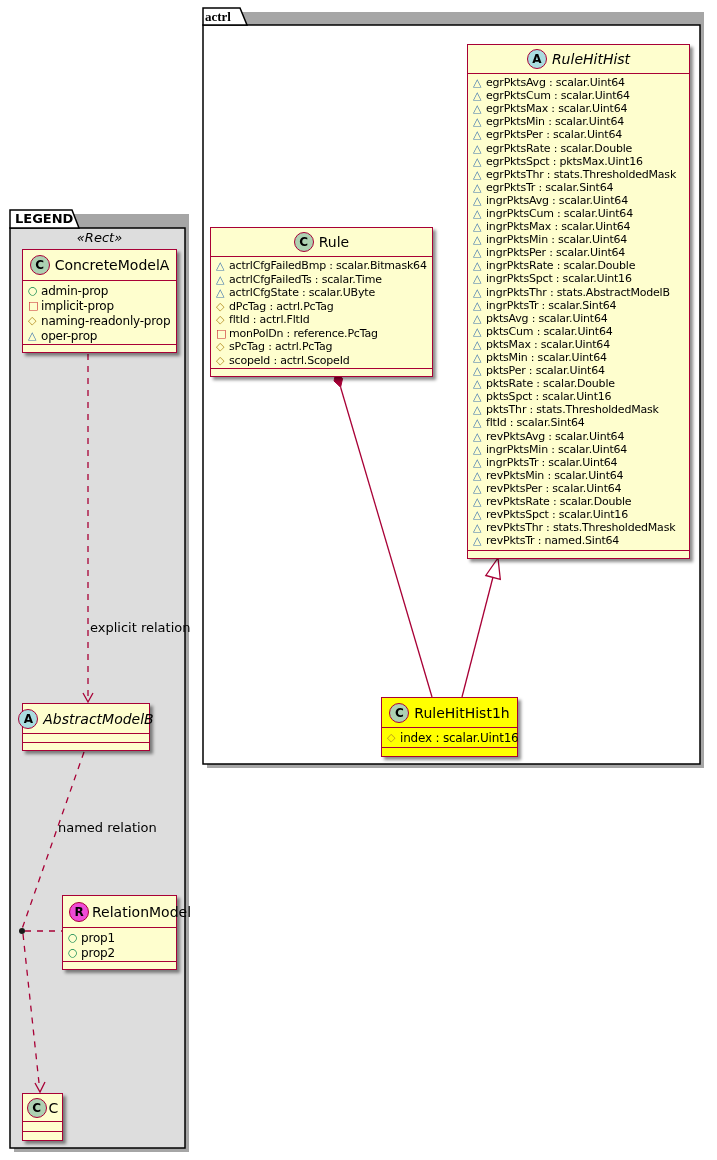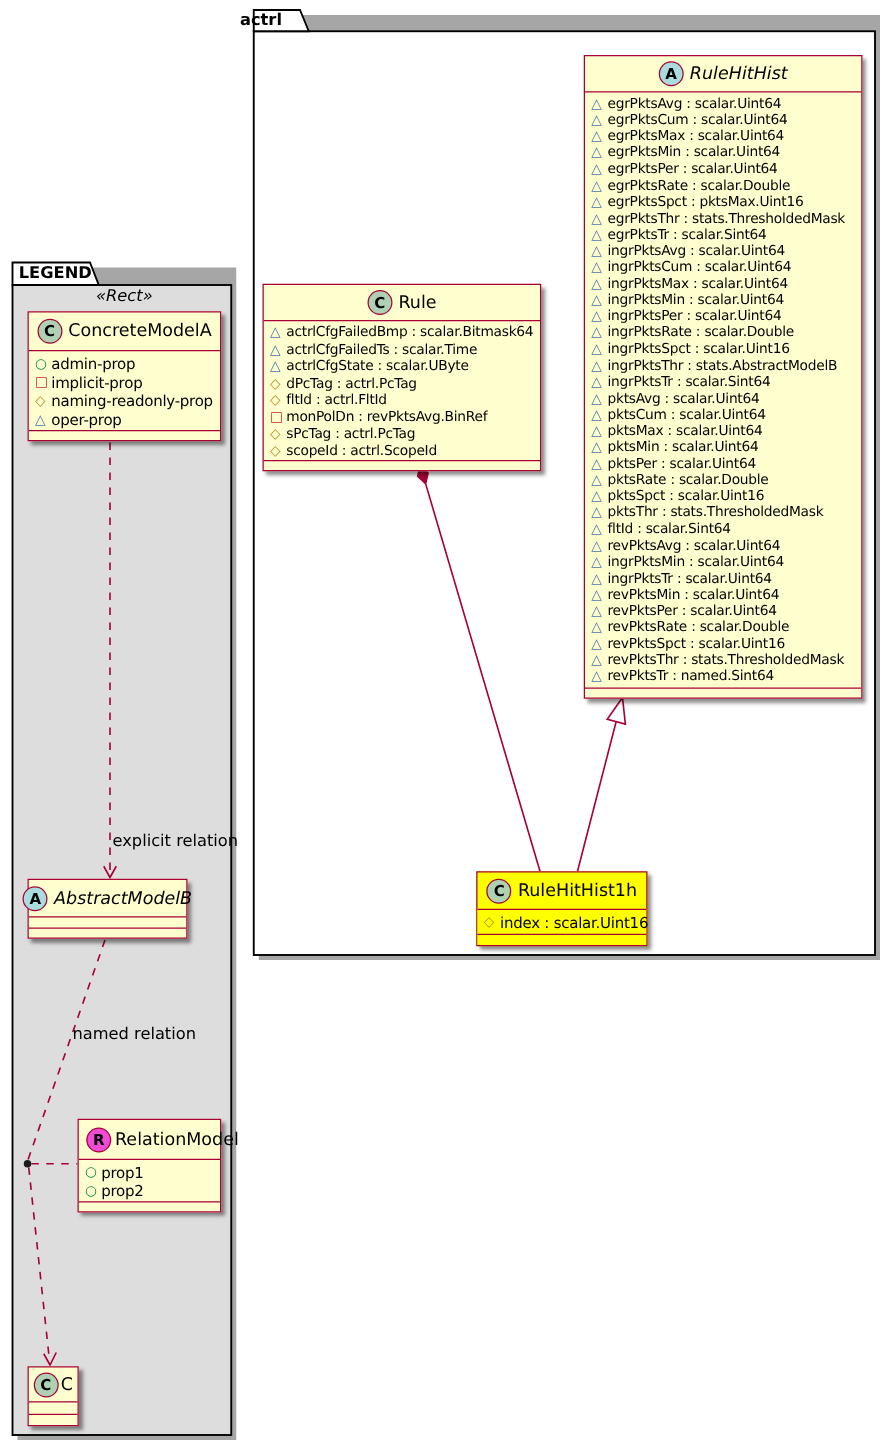--- a/index.html
+++ b/index.html
@@ -95,25 +95,25 @@
     <line x1="23" y1="934" x2="39" y2="1083" stroke="#A80036" stroke-width="1.3" stroke-dasharray="6,6"></line>
     <polyline points="35,1083 40,1092 45,1082" fill="none" stroke="#A80036" stroke-width="1.3"></polyline>
 
     <polygon points="336,372 342.6,378.4 340.6,387.3 334,381" fill="#A80036" stroke="#A80036" stroke-width="1"></polygon>
     <line x1="340.6" y1="387.3" x2="432" y2="697" stroke="#A80036" stroke-width="1.3"></line>
 
     <line x1="462" y1="697" x2="493" y2="577" stroke="#A80036" stroke-width="1.3"></line>
     <polygon points="498,558 500.3,579.3 485.8,575.5" fill="#ffffff" stroke="#A80036" stroke-width="1.3"></polygon>
   </svg>
 
-  <div class="pkg-label" style="left:192px;top:9px;">actrl</div>
+  <div class="pkg-label" style="left:205px;top:9px;font-family:Liberation Serif, serif;">actrl</div>
   <div class="pkg-label" style="left:15px;top:211px;">LEGEND</div>
 
   <div class="stereotype" style="left:22px;top:230px;width:155px;">«Rect»</div>
-  <div class="free-label" style="left:90px;top:620px;margin-top:46px;">explicit relation</div>
+  <div class="free-label" style="left:90px;top:620px;">explicit relation</div>
   <div class="free-label" style="left:58px;top:820px;">named relation</div>
 
   <div class="cls italic" id="cls-rulehithist">
     <div class="cls-title">
       <span class="spot spot-a">A</span>
       <span class="cname">RuleHitHist</span>
     </div>
     <div class="cls-attrs">
 
         <div class="attr-row">
@@ -326,21 +326,21 @@
           <span class="attr-text">dPcTag : actrl.PcTag</span>
         </div>
 
         <div class="attr-row">
           <span class="pi" style="color: rgb(179, 141, 34);">◇</span>
           <span class="attr-text">fltId : actrl.FltId</span>
         </div>
 
         <div class="attr-row">
           <span class="pi" style="color: rgb(200, 41, 48);">□</span>
-          <span class="attr-text">monPolDn : revPktsAvg.BinRef</span>
+          <span class="attr-text">monPolDn : reference.PcTag</span>
         </div>
 
         <div class="attr-row">
           <span class="pi" style="color: rgb(179, 141, 34);">◇</span>
           <span class="attr-text">sPcTag : actrl.PcTag</span>
         </div>
 
         <div class="attr-row">
           <span class="pi" style="color: rgb(179, 141, 34);">◇</span>
           <span class="attr-text">scopeId : actrl.ScopeId</span>

